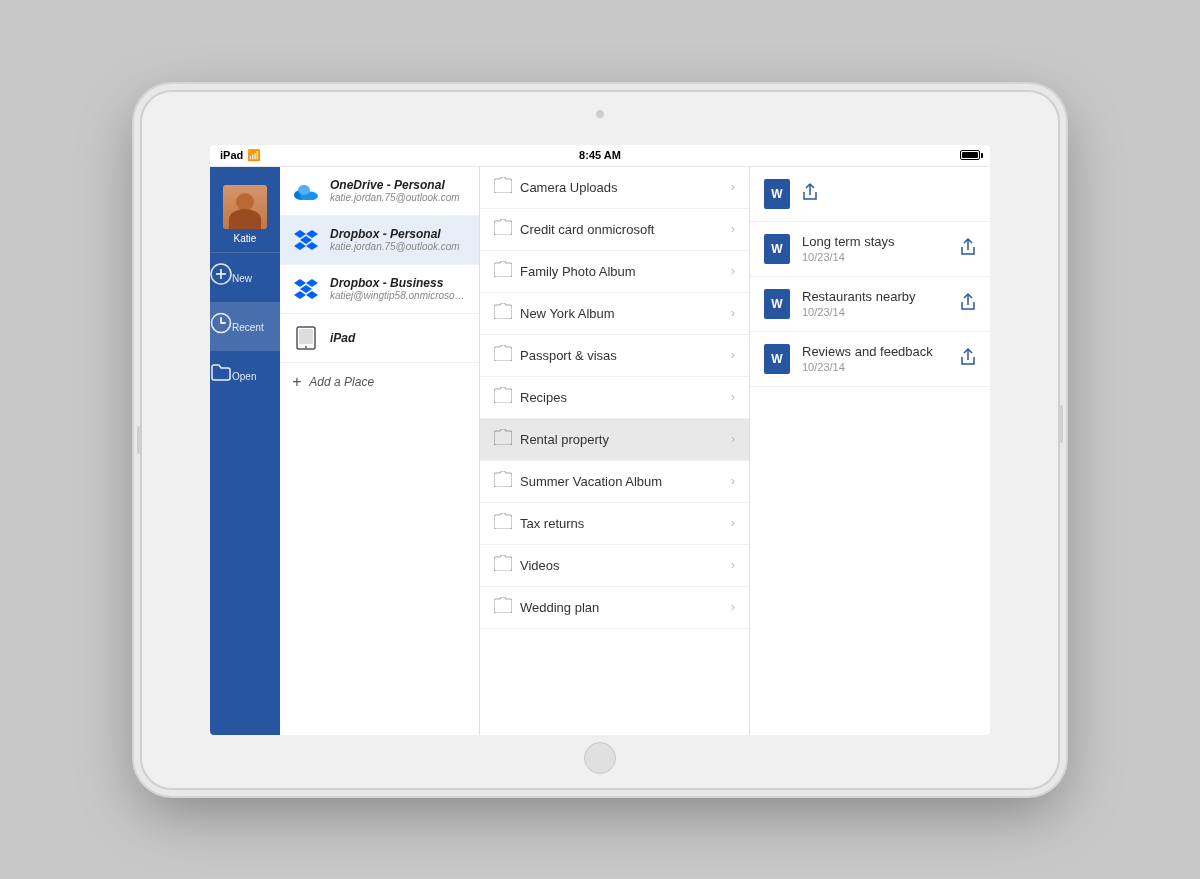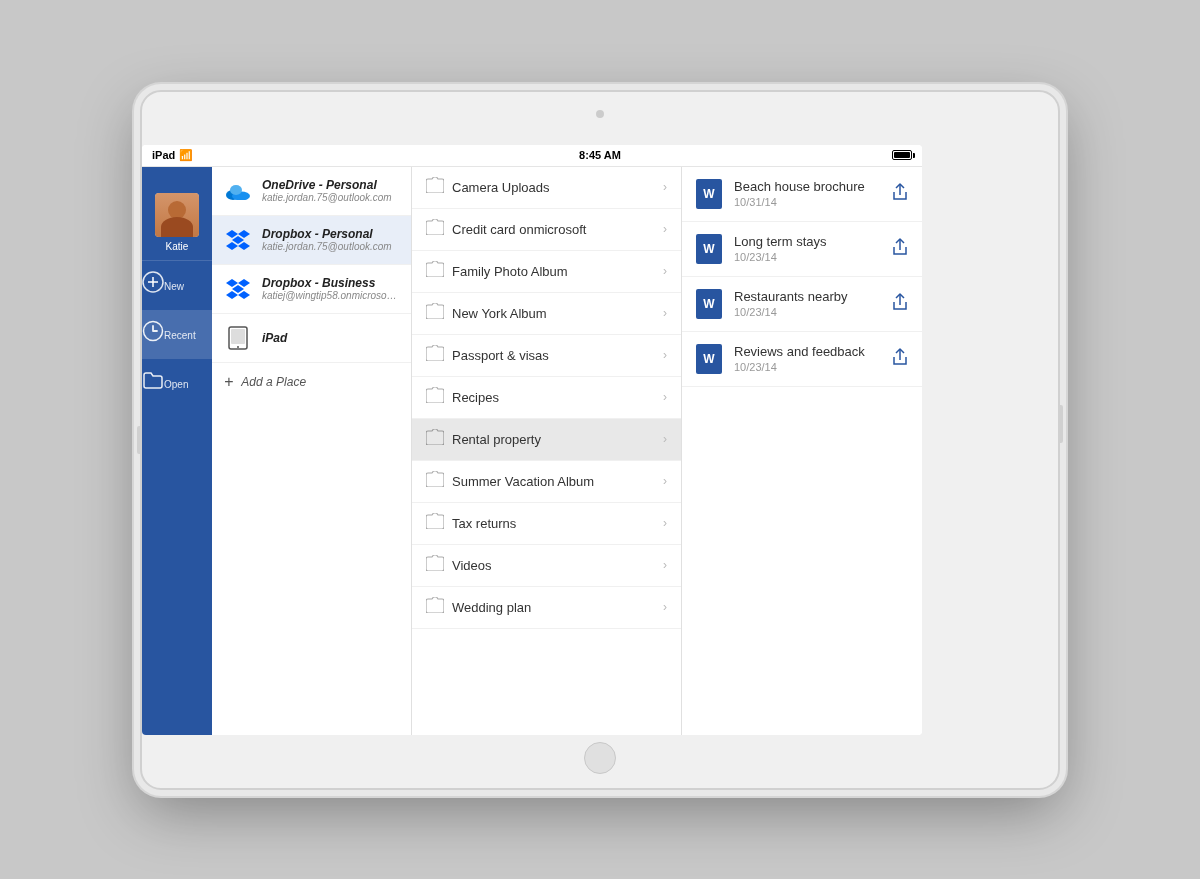--- a/index.html
+++ b/index.html
@@ -10,27 +10,27 @@
       align-items: center;
       justify-content: center;
       min-height: 100vh;
       font-family: -apple-system, 'Helvetica Neue', Arial, sans-serif;
     }
 
     .ipad-outer {
       width: 920px;
       height: 700px;
       background: #f0f0f0;
-      border-radius: 21px;
+      border-radius: 32px;
       border: 2px solid #d0d0d0;
       box-shadow: 0 0 0 6px #e8e8e8, 0 0 0 8px #d5d5d5, 0 20px 60px rgba(0,0,0,0.35);
       position: relative;
       display: flex;
       align-items: center;
-      justify-content: flex-start;
+      justify-content: center;
     }
 
     .ipad-button-left {
       position: absolute;
       left: -5px;
       top: 48%;
       width: 5px;
       height: 28px;
       background: #d0d0d0;
       border-radius: 2px 0 0 2px;
@@ -152,21 +152,21 @@
       overflow: hidden;
     }
 
     
     .sidebar-nav {
       width: 70px;
       background: #2855a0;
       display: flex;
       flex-direction: column;
       align-items: center;
-      padding-top: 16px;
+      padding-top: 8px;
     }
 
     .nav-user {
       width: 100%;
       display: flex;
       flex-direction: column;
       align-items: center;
       padding: 10px 0 8px;
       border-bottom: 1px solid rgba(255,255,255,0.15);
     }
@@ -648,24 +648,20 @@
           <span class="folder-name">Wedding plan</span>
           <span class="chevron">›</span>
         </div>
 
       </div>
 
       <div class="files-panel">
 
         <div class="file-item">
           <div class="word-icon">W</div>
-          <div class="file-info">
-            <div class="file-name">Beach house brochure</div>
-            <div class="file-date">10/31/14</div>
-          </div>
           <span class="share-icon">
             <svg width="16" height="18" viewBox="0 0 16 18" fill="none">
               <path d="M8 1 L8 12" stroke="#2855a0" stroke-width="1.5"></path>
               <polyline points="4,5 8,1 12,5" fill="none" stroke="#2855a0" stroke-width="1.5" stroke-linejoin="round"></polyline>
               <path d="M2 9 L2 16 L14 16 L14 9" stroke="#2855a0" stroke-width="1.5" fill="none"></path>
             </svg>
           </span>
         </div>
 
         <div class="file-item">

